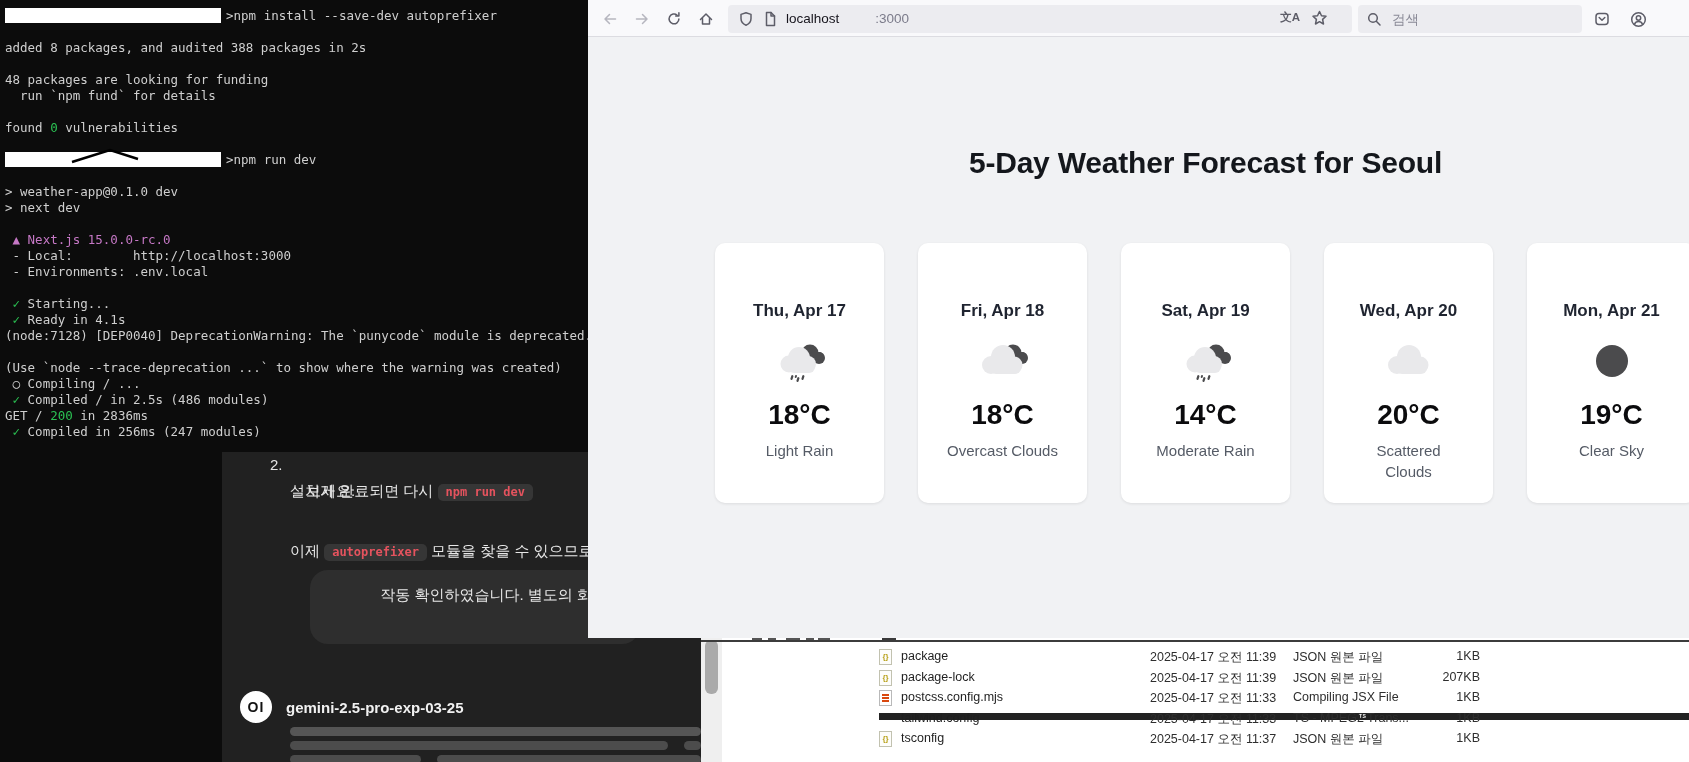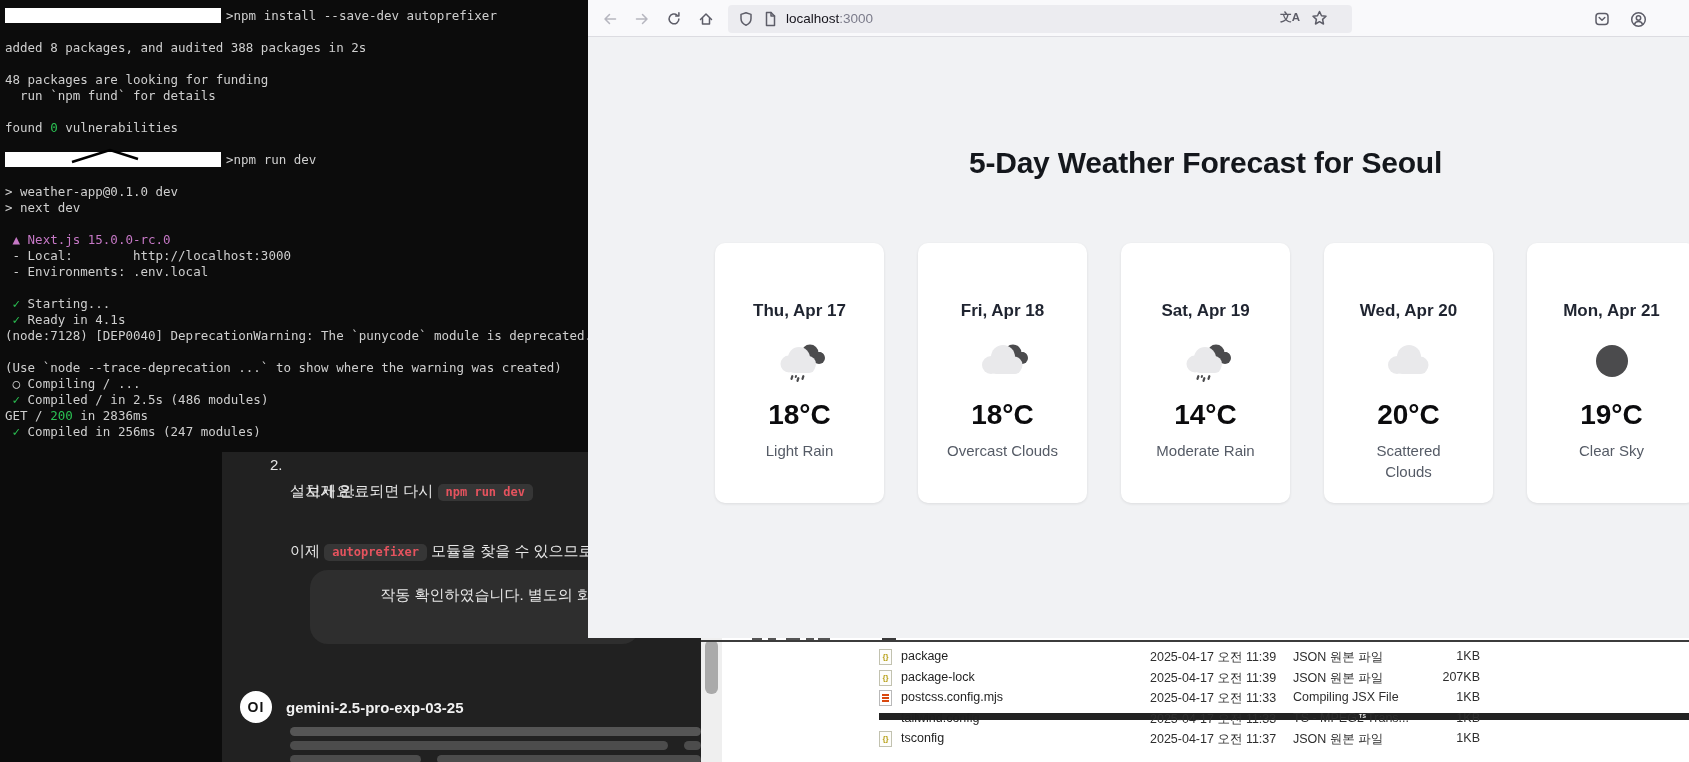--- a/index.html
+++ b/index.html
@@ -63,21 +63,21 @@
   #browser-window{left:588px;top:0;width:1101px;height:638px;background:#f1f2f4;z-index:5;}
   #browser-toolbar{position:absolute;left:0;top:0;width:1101px;height:37px;background:#f9f9fb;
       border-bottom:1px solid #dcdce1;box-sizing:border-box;}
   .tb-btn{position:absolute;top:7px;width:24px;height:24px;display:flex;align-items:center;
       justify-content:center;border-radius:4px;}
   svg.ic{stroke:#5d5d68;fill:none;stroke-width:1.5;stroke-linecap:round;stroke-linejoin:round;}
   svg.ic.dis{stroke:#b6b6bf;}
   #url-bar{position:absolute;left:140px;top:5px;width:624px;height:28px;background:#ececf0;
       border-radius:4px;}
   #url-text{position:absolute;left:58px;top:6px;font-size:13.5px;color:#16141c;}
-  #url-text .port{color:#7b7b8a;}
+  #url-text .port{color:#7b7b8a;padding-left:36px;}
   #translate-btn{position:absolute;right:52px;top:5px;font-size:11.5px;color:#5d5d68;font-weight:bold;}
   #star-btn{position:absolute;right:24px;top:5px;}
   #search-box{position:absolute;left:770px;top:5px;width:224px;height:28px;background:#ececf0;
       border-radius:4px;}
   #search-placeholder{position:absolute;left:34px;top:6px;font-size:13.5px;color:#8a8a97;}
   #pocket-btn{left:1002px;} #account-btn{left:1038px;}
 
   #page-title{position:absolute;left:127px;top:146px;width:981px;text-align:center;
       font-size:30px;font-weight:bold;color:#14171c;letter-spacing:-0.2px;}
   #cards-row{position:absolute;left:127px;top:243px;width:1200px;display:flex;gap:34px;}
@@ -217,20 +217,29 @@
       </div>
       <div id="url-text"><span>localhost</span><span class="port">:3000</span></div>
       <div id="translate-btn">文A</div>
       <div id="star-btn">
         <svg class="ic" width="17" height="17">
             <path d="M8.5 1.5 10.5 5.8 15 6.3 11.6 9.4 12.5 14 8.5 11.7 4.5 14 5.4 9.4 2 6.3 6.5 5.8Z"></path>
           </svg>
       </div>
     </div>
 
+    <div id="search-box">
+      <div class="tb-btn" style="left:4px;top:2px;">
+        <svg class="ic" width="16" height="16">
+            <circle cx="7" cy="7" r="4.3"></circle>
+            <path d="M10.3 10.3 14 14"></path>
+          </svg>
+      </div>
+      <div id="search-placeholder">검색</div>
+    </div>
 
     <div class="tb-btn" id="pocket-btn">
       <svg class="ic" width="16" height="16">
           <rect x="2" y="2.5" width="12" height="11" rx="3"></rect>
           <path d="M5.2 6.5 8 9.2 10.8 6.5"></path>
         </svg>
     </div>
     <div class="tb-btn" id="account-btn">
       <svg class="ic" width="17" height="17">
           <circle cx="8.5" cy="8.5" r="6.8"></circle>

